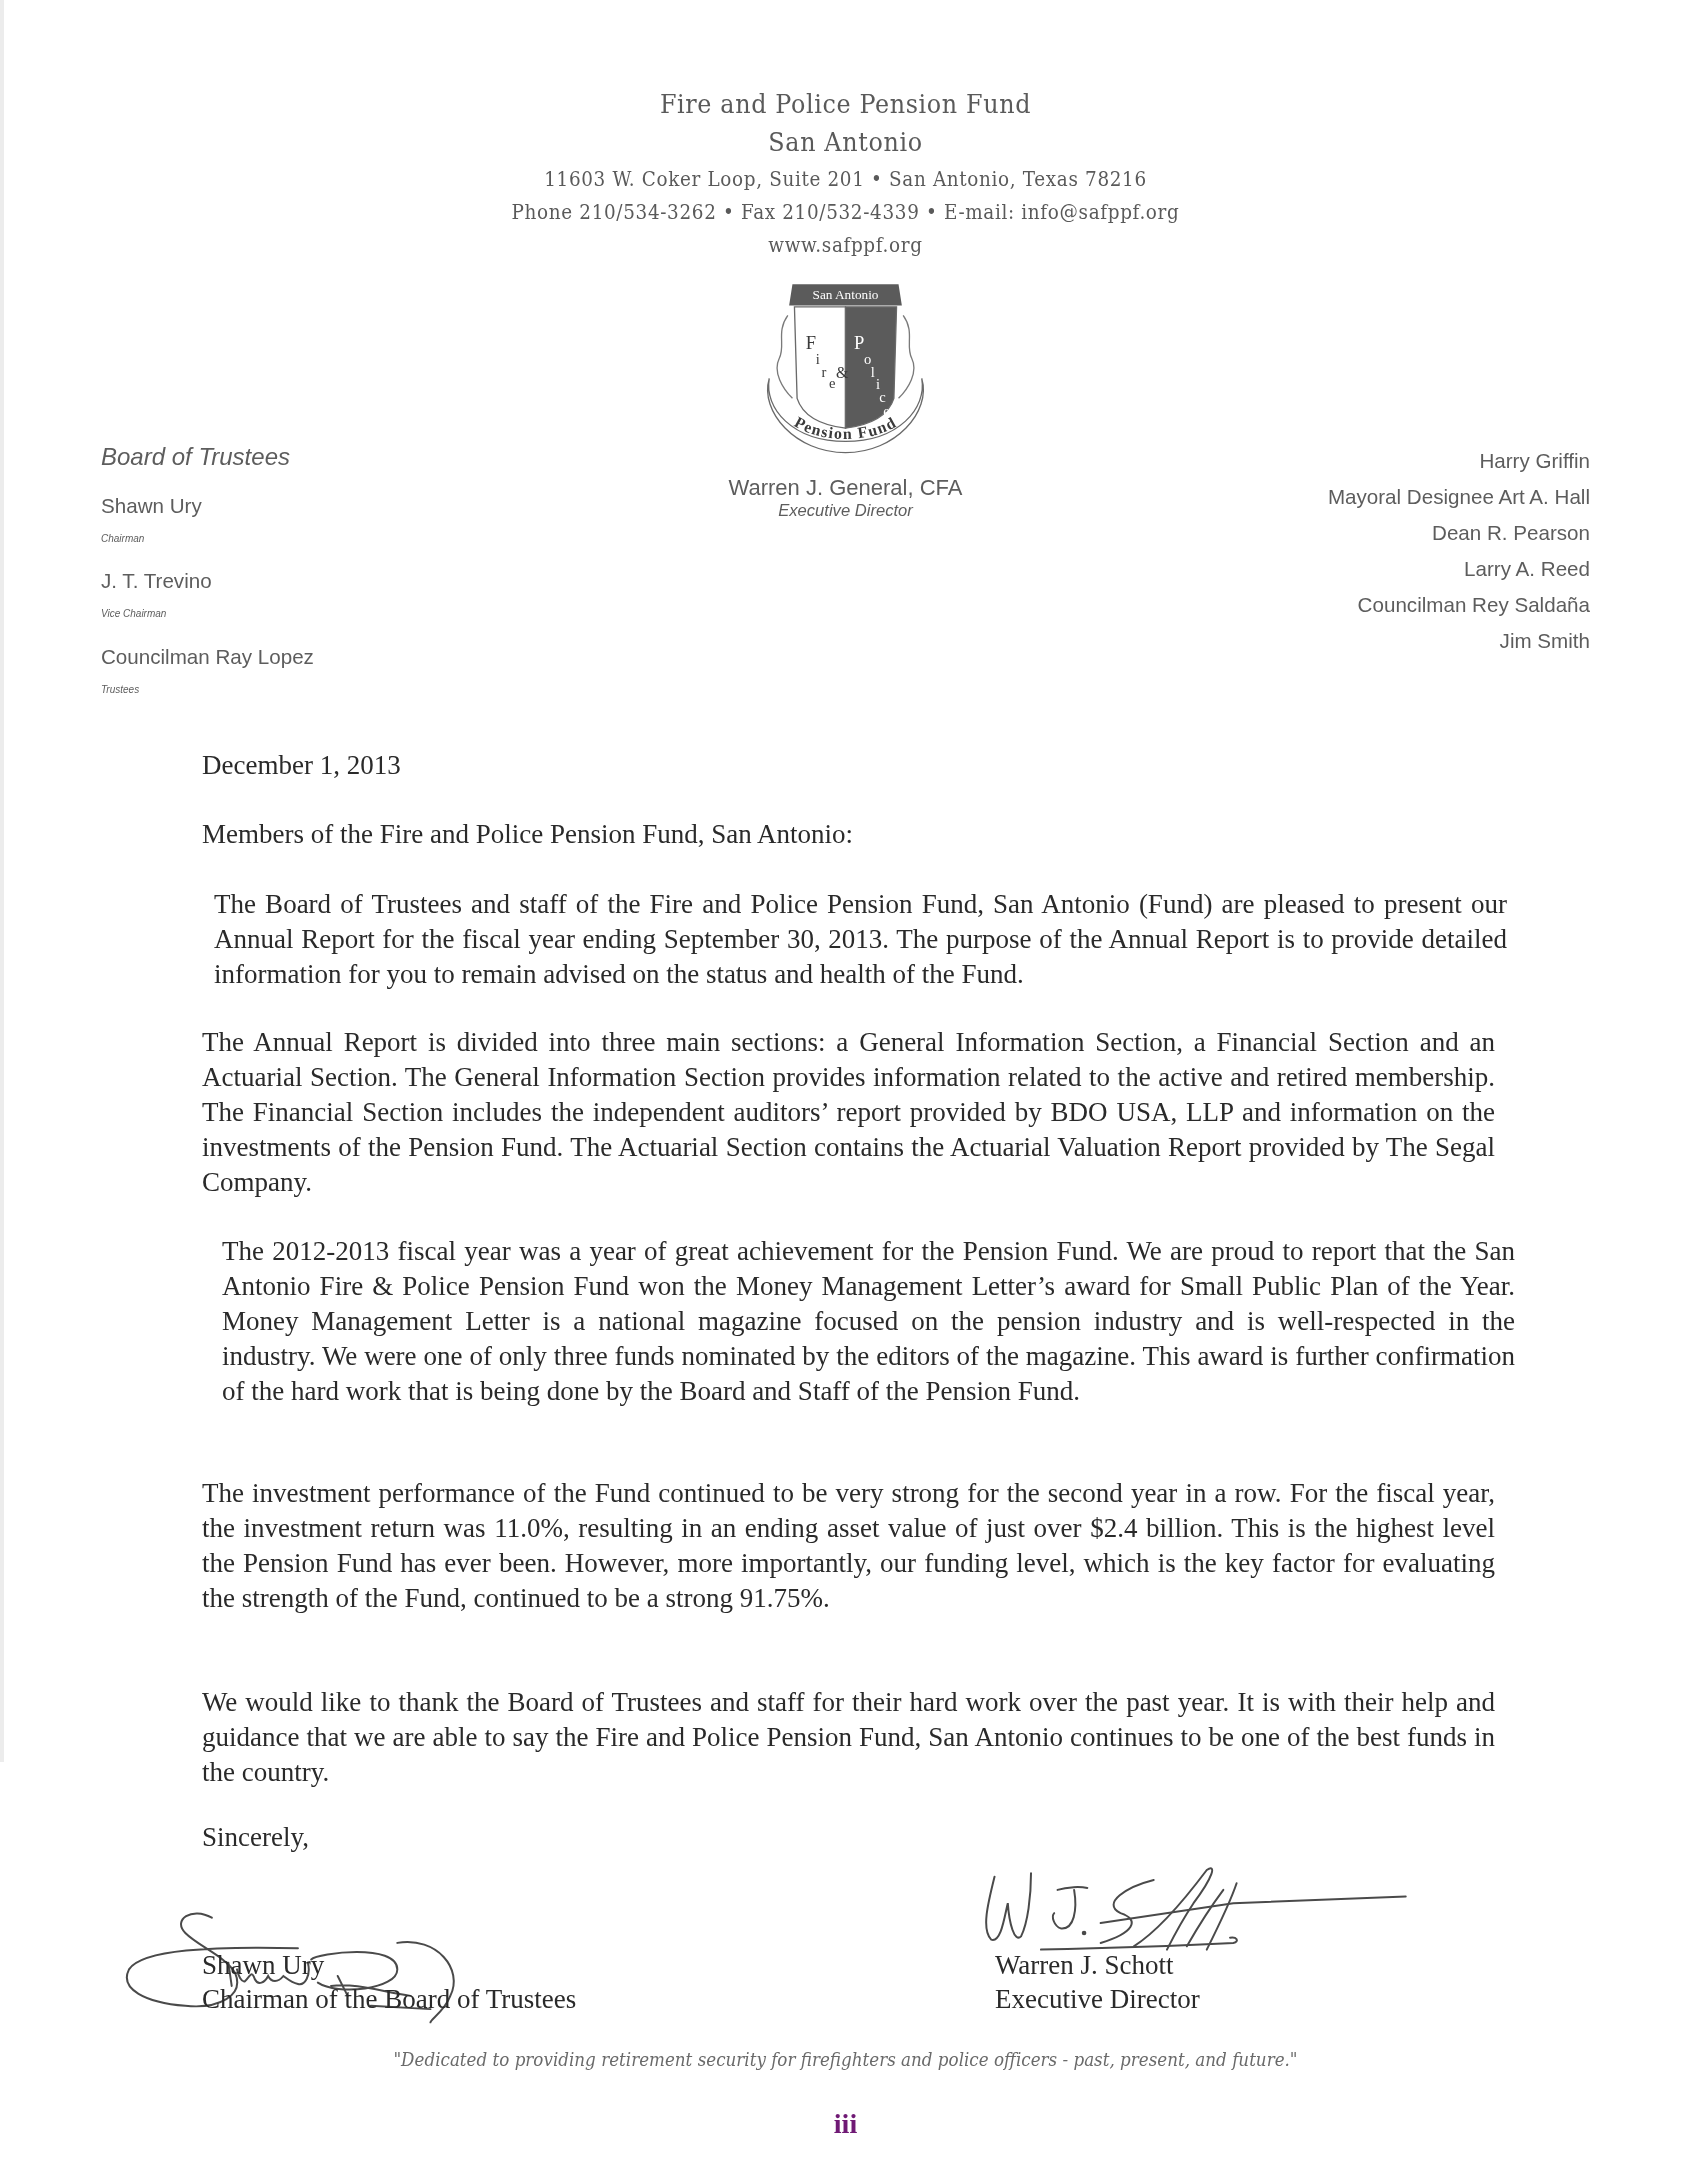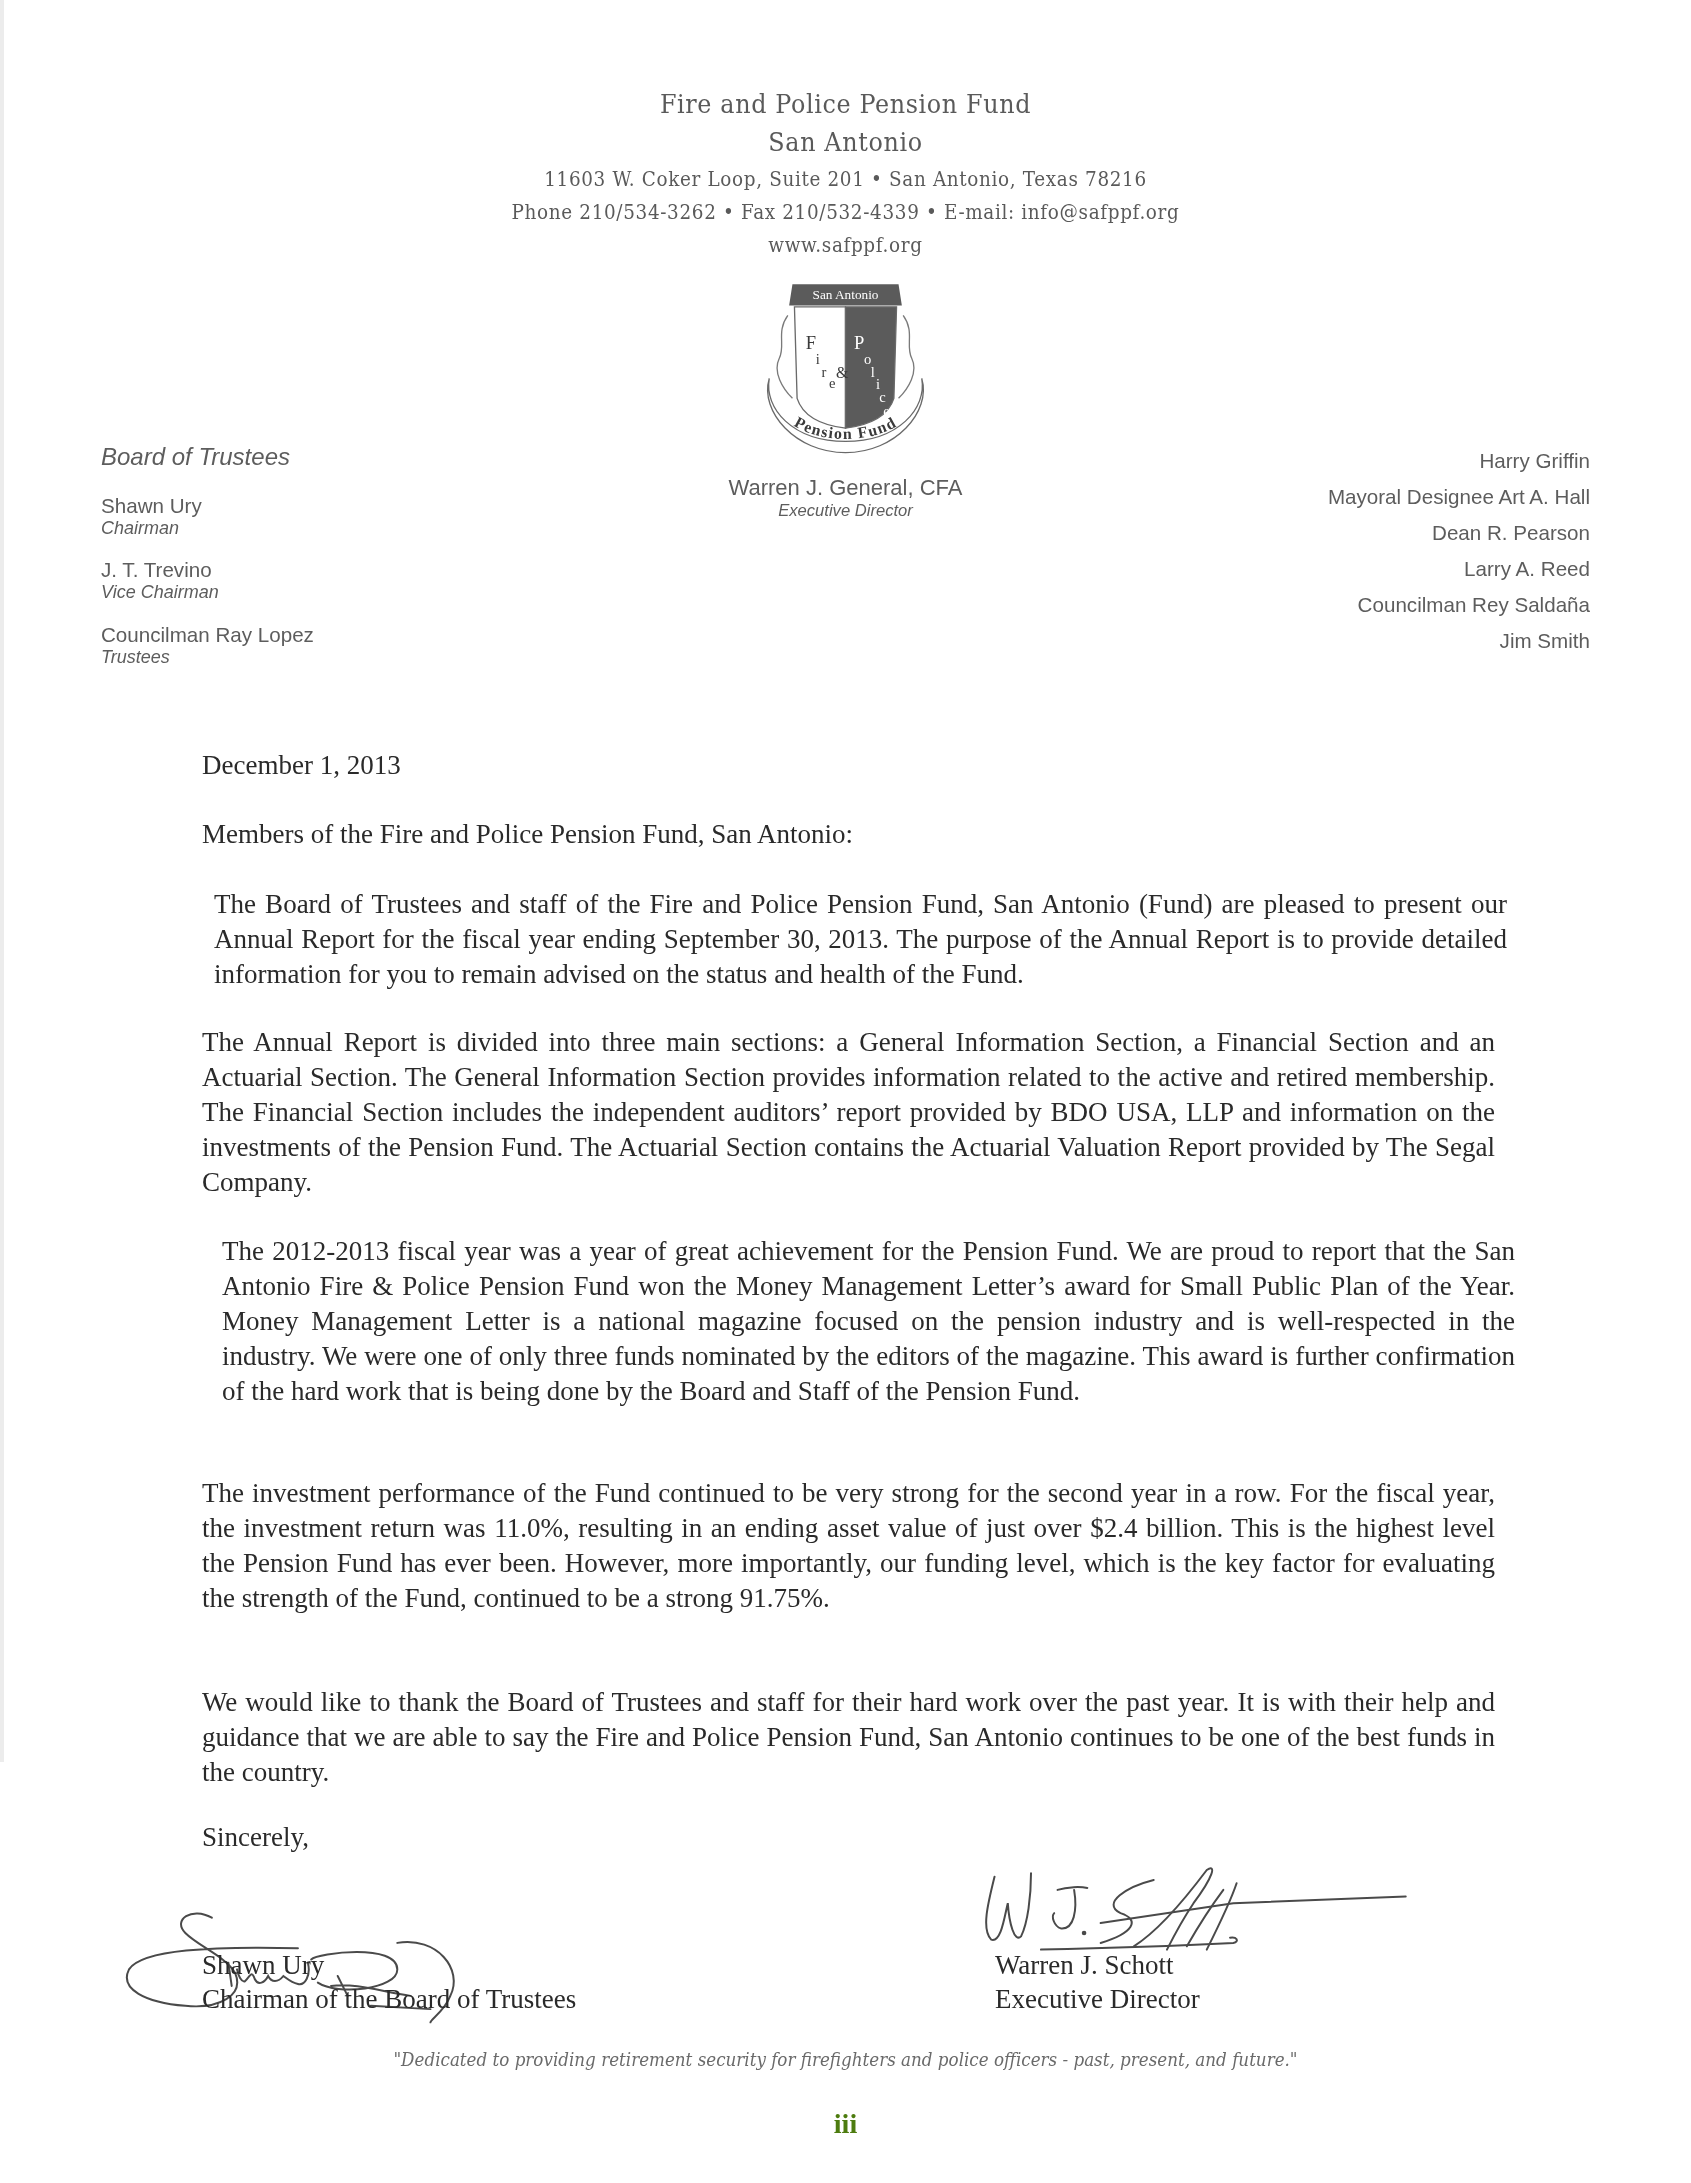--- a/index.html
+++ b/index.html
@@ -18,21 +18,21 @@
 
   
   .logo { position: absolute; left: 756px; top: 279px; width: 179px; height: 179px; }
 
   
   .sans { font-family: "Liberation Sans", sans-serif; color: #5d5d5d; }
   .board-left { position: absolute; left: 101px; top: 443px; }
   .board-heading { font-size: 24px; font-style: italic; margin: 0 0 22.5px 0; }
   .trustee { margin-bottom: 21px; }
   .trustee .nm { font-size: 20.6px; line-height: 24px; }
-  .trustee .rl { font-size: 18px; font-style: italic; line-height: 18.6px; margin-top: 1px; }
+  .trustee .rl { font-size: 10px; font-style: italic; line-height: 18.6px; margin-top: 12px; }
 
   .board-right { position: absolute; right: 101px; top: 443px; text-align: right; }
   .board-right .nm { font-size: 20.6px; line-height: 36px; display: block; }
 
   .director { position: absolute; left: 0; width: 1691px; top: 475px; text-align: center; }
   .director .nm { font-size: 22px; line-height: 25px; }
   .director .rl { font-size: 16.6px; font-style: italic; line-height: 20px; margin-top: 1.3px; }
 
   
   .body { position: absolute; left: 202px; width: 1293px; font-family: "Liberation Serif", serif;
@@ -55,21 +55,21 @@
   .signer { position: absolute; font-family: "Liberation Serif", serif; font-size: 27px;
             color: #2a2a2a; line-height: 34px; }
   .signer-left { left: 202px; top: 1948px; }
   .signer-right { left: 995px; top: 1948px; }
 
   .tagline { position: absolute; left: 0; width: 1691px; top: 2049px; text-align: center;
              font-family: "DejaVu Serif", serif; font-style: italic; font-size: 18px; color: #6a6a6a;
              transform: scaleX(0.93); }
 
   .pagenum { position: absolute; left: 0; width: 1691px; top: 2108px; text-align: center;
-             font-family: "Liberation Serif", serif; font-weight: bold; font-size: 28px; color: #4d7c0f; }
+             font-family: "Liberation Serif", serif; font-weight: bold; font-size: 28px; color: #701a75; }
 </style>
 </head>
 <body>
 
 <div class="page">
 
   <div class="lh lh-org">Fire and Police Pension Fund</div>
   <div class="lh lh-city">San Antonio</div>
   <div class="lh lh-addr">11603 W. Coker Loop, Suite 201 • San Antonio, Texas 78216</div>
   <div class="lh lh-phone">Phone 210/534-3262 • Fax 210/532-4339 • E-mail: info@safppf.org</div>

